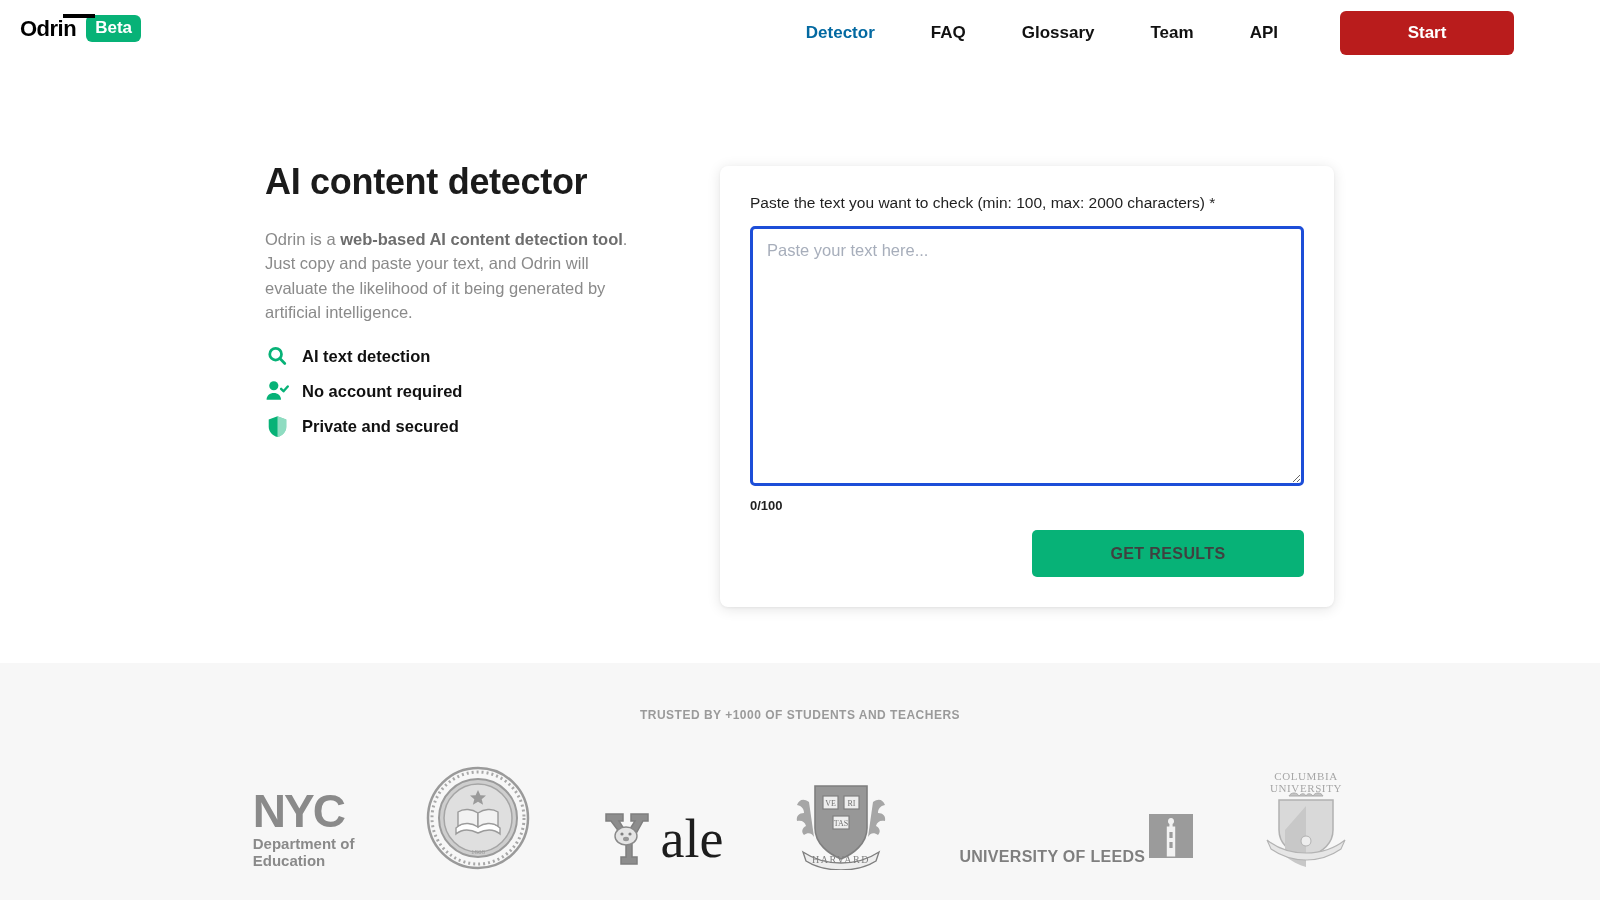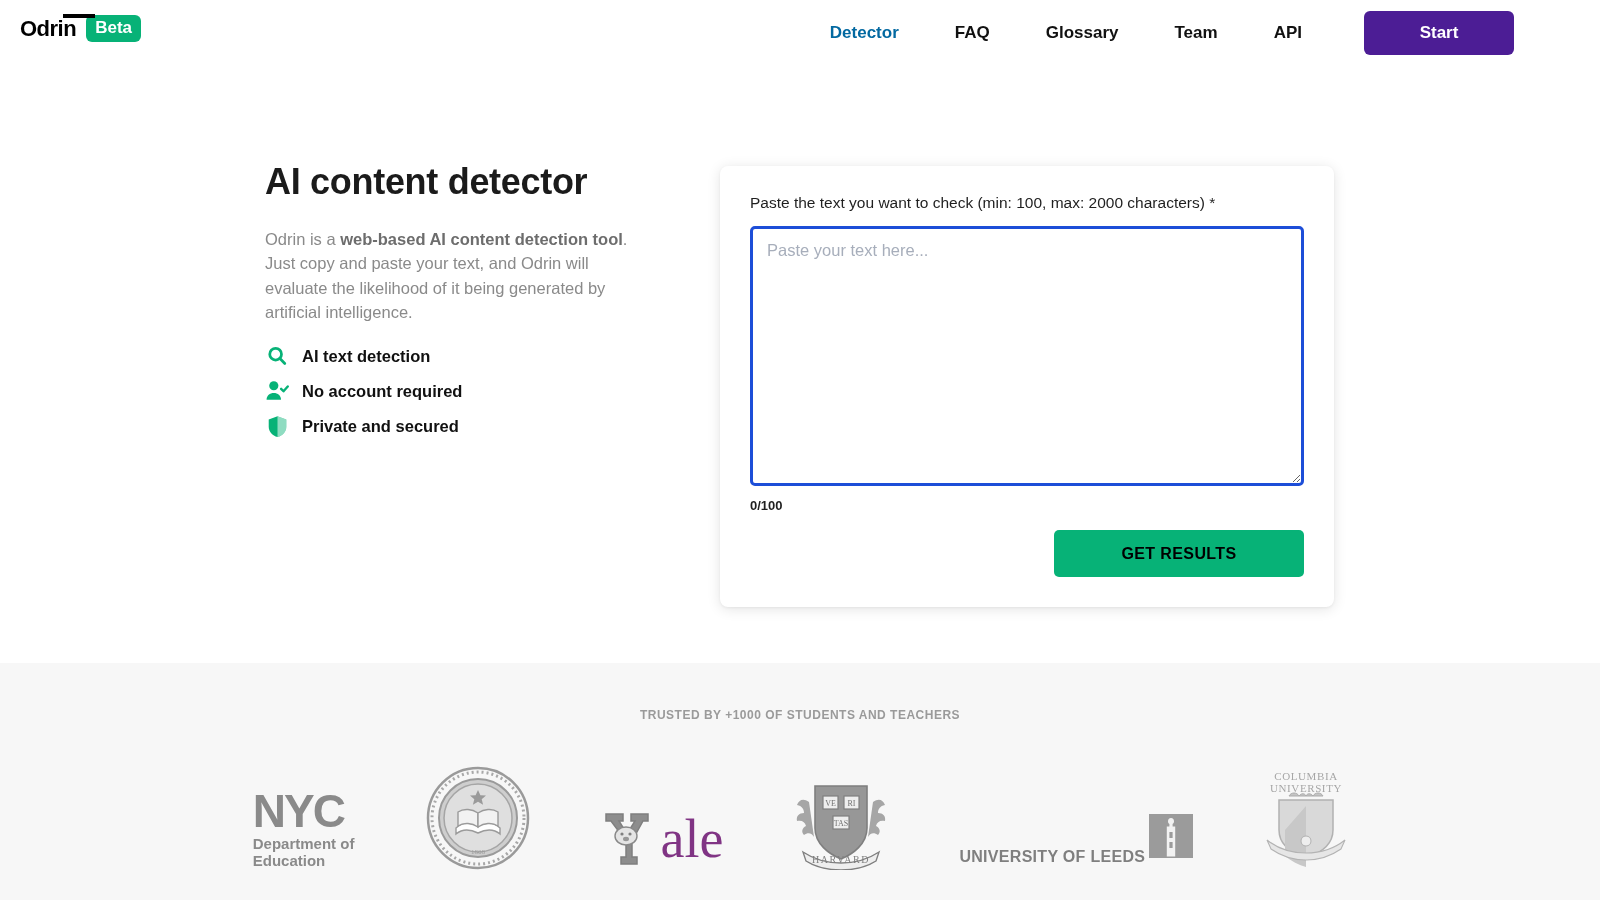--- a/index.html
+++ b/index.html
@@ -65,27 +65,27 @@
     font-size: 17px;
     font-weight: 700;
     color: #111111;
     padding: 0 28px;
     cursor: pointer;
     white-space: nowrap;
   }
   .nav-item.active { color: #0369a1; }
   .start-btn {
     margin-left: 34px;
-    background: #4c1d95;
+    background: #b91c1c;
     color: #ffffff;
     font-size: 17px;
     font-weight: 700;
     border: none;
     border-radius: 6px;
-    width: 150px;
+    width: 174px;
     height: 44px;
     cursor: pointer;
     font-family: "Liberation Sans", sans-serif;
   }
 
   
   .hero {
     position: relative;
     height: 597px;
     background: #ffffff;
@@ -170,27 +170,27 @@
     margin-top: 12px;
     font-weight: bold;
   }
   .card-actions {
     display: flex;
     justify-content: flex-end;
     margin-top: 17px;
   }
   .results-btn {
     background: #07b277;
-    color: #000000;
+    color: #404040;
     border: none;
     border-radius: 5px;
     font-size: 16px;
     font-weight: 700;
     letter-spacing: 0.4px;
-    width: 250px;
+    width: 272px;
     height: 47px;
     cursor: pointer;
     font-family: "Liberation Sans", sans-serif;
   }
 
   
   .trusted {
     position: relative;
     height: 237px;
     background: #f7f7f7;
@@ -218,21 +218,21 @@
     opacity: 0.88;
   }
   .nyc-logo { color: #7b7b7b; text-align: left; }
   .nyc-word {
     font-size: 46px; font-weight: 700; letter-spacing: -2px;
     line-height: 0.9; font-family: "Liberation Sans", sans-serif;
   }
   .nyc-sub { font-size: 15px; font-weight: 700; line-height: 1.12; margin-top: 4px; }
   .yale-text {
     font-family: "Liberation Serif", serif;
-    font-size: 54px; color: #701a75; line-height: 1;
+    font-size: 54px; color: #000000; line-height: 1;
   }
   .leeds-text {
     font-size: 16px; font-weight: 700; color: #6f6f6f; letter-spacing: 0.3px;
   }
 </style>
 </head>
 <body>
 
 <div class="header">
   <div class="logo-wrap">

